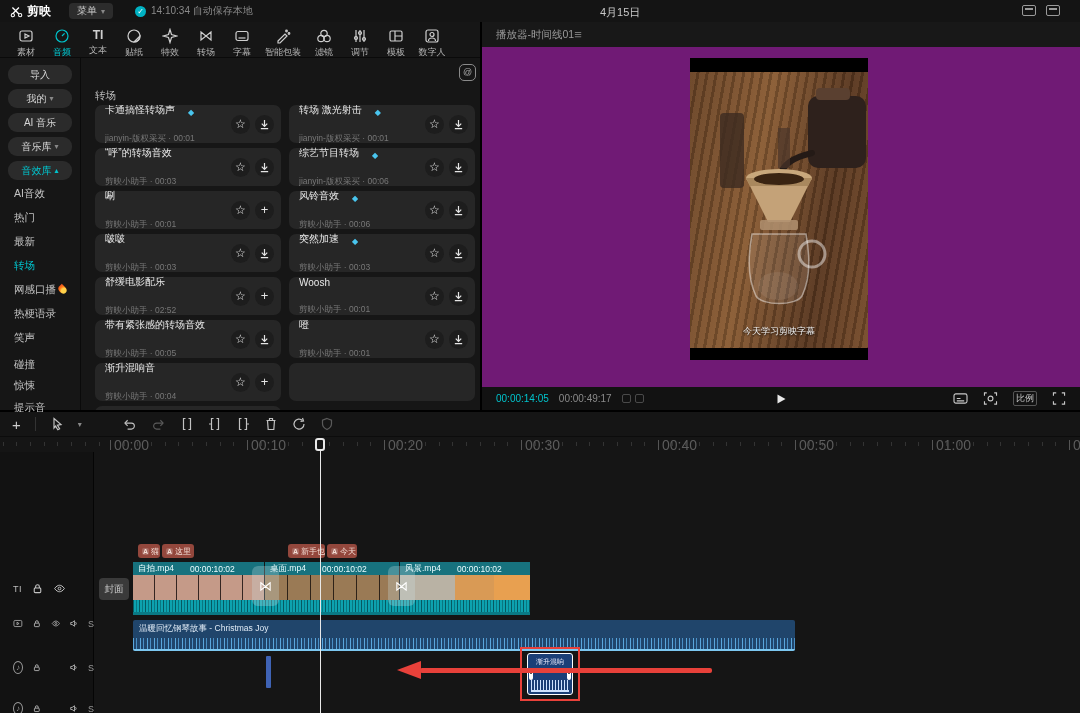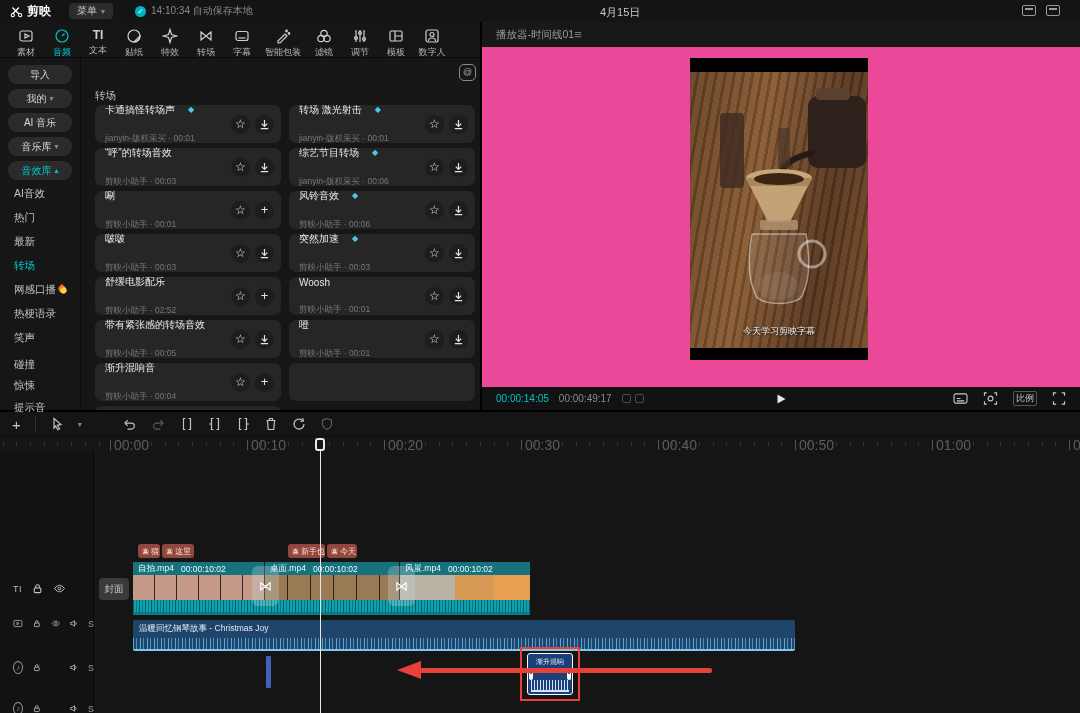--- a/index.html
+++ b/index.html
@@ -33,32 +33,32 @@
 .sep-v{position:absolute;left:80px;top:36px;bottom:0;width:1px;background:#0a0a0a}
 
 .search{position:absolute;left:95px;top:42px;width:358px;height:17px;background:#232323;border:1px solid #3a3a3a;border-radius:9px;display:flex;align-items:center;padding:0 8px;gap:5px}
 .search input{background:transparent;border:none;outline:none;color:#aaa;font-size:9.5px;width:100%;font-family:"Liberation Sans",sans-serif}
 .search input::placeholder{color:#666}
 .adv-ico{position:absolute;left:459px;top:42px;width:17px;height:17px;border:1px solid #8a8a8a;border-radius:5px;color:#aaa;font-size:9px;line-height:15px;text-align:center}
 .sec-title{position:absolute;left:95px;top:67px;font-size:10.5px;color:#bdbdbd}
 .cards{position:absolute;left:95px;top:83px;width:381px;height:305px;display:grid;grid-template-columns:186px 186px;grid-auto-rows:38px;gap:5px 8px;overflow:hidden}
 .card{background:#262626;border-radius:7px;display:flex;align-items:center;padding:0 7px 0 10px}
 .card-info{flex:1;min-width:0}
-.card-title{font-size:10px;color:#e8e8e8;white-space:nowrap;overflow:hidden;display:flex;align-items:flex-start;gap:13px}
+.card-title{font-size:10px;color:#e8e8e8;white-space:nowrap;overflow:hidden;display:flex;align-items:flex-end;gap:13px}
 .vip::before{content:"◆";color:#49c5ee;font-size:8px}
 .card-sub{font-size:8.5px;color:#777;margin-top:16px;white-space:nowrap;overflow:hidden}
 .cbtn{width:19px;height:19px;border-radius:50%;background:#1d1d1d;color:#e5e5e5;display:flex;align-items:center;justify-content:center;margin-left:5px;flex:none}
 .star::before{content:"☆";font-size:12px;line-height:1}
 .plus::before{content:"+";font-size:13px;line-height:1;margin-top:-1px}
 .dl{stroke:#e5e5e5;stroke-width:1.3;fill:none}
 
 .player{left:482px;top:22px;width:598px;height:388px;background:#0d0d0d}
 .p-head{height:25px;background:#181818;display:flex;align-items:center;padding:0 14px;font-size:10.5px;color:#9a9a9a;}
 .burger{color:#777;font-size:13px}
-.video-wrap{position:absolute;left:0;top:25px;width:598px;height:340px;background:#ec4899}
+.video-wrap{position:absolute;left:0;top:25px;width:598px;height:340px;background:#701a75}
 .video{position:absolute;left:208px;top:11px;width:178px;height:302px;overflow:hidden;background:
  repeating-linear-gradient(100deg,rgba(0,0,0,.18) 0 3px,rgba(255,255,255,.03) 3px 9px),
  linear-gradient(100deg,#6a4426,#8a5c34 38%,#5a3820 72%,#7a4e2c)}
 .video:before{content:"";position:absolute;left:0;right:0;top:0;height:14px;background:#000}
 .video:after{content:"";position:absolute;left:0;right:0;bottom:0;height:12px;background:#000}
 .caption{position:absolute;left:0;right:0;bottom:22px;text-align:center;font-size:9px;color:#f2f2f2;text-shadow:0 1px 2px #000}
 .p-ctrl{position:absolute;left:0;top:365px;width:598px;height:23px;background:#121212;display:flex;align-items:center;padding:0 14px;font-size:10px}
 .tiny-box{width:9px;height:9px;border:1px solid #4a4a4a;border-radius:2px;margin-left:4px}
 .p-ico{stroke:#c9c9c9;fill:none;stroke-width:1.2}
 
@@ -73,21 +73,21 @@
 .trow{position:absolute;left:0;width:94px;display:flex;align-items:center;gap:9px;padding-left:13px;color:#9a9a9a}
 .s-lab{font-size:9px;color:#9a9a9a}
 .ti-lab{font-size:9px;color:#bdbdbd;letter-spacing:.5px}
 .note-c{width:13px;height:13px;border:1px solid #999;border-radius:50%;font-size:8px;line-height:12px;text-align:center;color:#999}
 .note-c::before{content:"♪"}
 .cover-btn{position:absolute;left:99px;top:166px;width:30px;height:22px;background:#3a3a3a;border-radius:4px;font-size:9.5px;color:#d0d0d0;text-align:center;line-height:22px}
 
 .chip{position:absolute;top:132px;height:14px;background:#93473c;border-radius:3px;color:#f3ddd5;font-size:8px;display:flex;align-items:center;gap:2px;padding:0 4px;overflow:hidden;white-space:nowrap}
 .chip b{font-size:7px;background:rgba(255,255,255,.18);border-radius:2px;padding:0 1px;font-weight:bold}
 .vclip{position:absolute;top:150px;height:38px;overflow:hidden}
-.vhead{height:13px;background:#17727e;color:#eafdff;font-size:8.5px;display:flex;gap:7px;align-items:center;padding:0 5px;white-space:nowrap}
+.vhead{height:13px;background:#17727e;color:#eafdff;font-size:8.5px;display:flex;gap:16px;align-items:center;padding:0 5px;white-space:nowrap}
 .vthumbs{height:25px}
 .th1{background:repeating-linear-gradient(90deg,#c59a88 0 21px,#342522 21px 22px),linear-gradient(180deg,#d8b3a0,#6a4038)}
 .th2{background:repeating-linear-gradient(90deg,#9a7a55 0 22px,#2e2218 22px 23px),linear-gradient(180deg,#c5a078,#5a4228)}
 .th3{background:linear-gradient(90deg,#b9b2a4 0 42%,#d99a55 42% 72%,#e8a050 72%),repeating-linear-gradient(90deg,transparent 0 21px,#3a2e20 21px 22px)}
 .vwave{position:absolute;left:133px;top:188px;width:397px;height:12px;background:#0da2af;background-image:repeating-linear-gradient(90deg,rgba(0,40,45,.6) 0 1px,transparent 1px 3px,rgba(0,40,45,.35) 3px 4px,transparent 4px 6px)}
 .vbase{position:absolute;left:133px;top:200px;width:397px;height:3px;background:#0a7a85}
 .trans{position:absolute;top:154px;width:27px;height:40px;background:rgba(205,225,230,.28);border-radius:6px;display:flex;align-items:center;justify-content:center}
 .mclip{position:absolute;left:133px;top:208px;width:662px;height:31px;background:#20456b;border-radius:2px;overflow:hidden}
 .mclip .ml{font-size:8.5px;color:#dfeaf5;padding:3px 0 0 6px;white-space:nowrap}
 .mwave{position:absolute;left:0;bottom:2px;width:100%;height:11px;background-image:repeating-linear-gradient(90deg,#5aa7dd 0 1px,transparent 1px 3px,#4a8fc5 3px 4px,transparent 4px 7px)}

